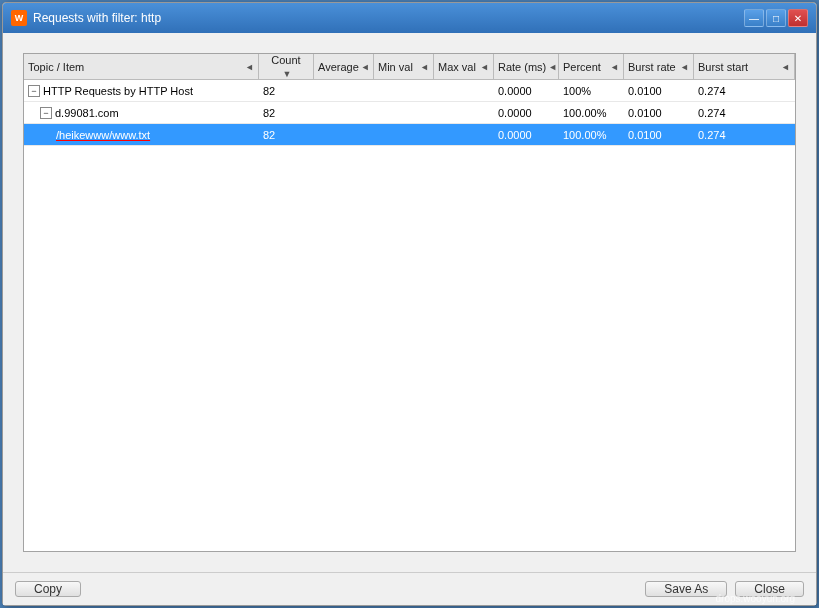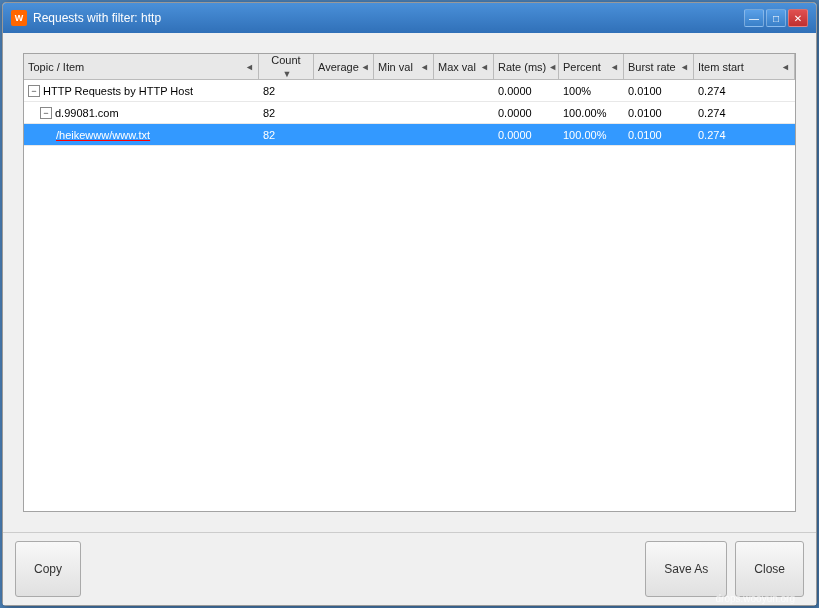--- a/index.html
+++ b/index.html
@@ -165,21 +165,21 @@
       display: flex;
       justify-content: space-between;
       align-items: center;
       border-top: 1px solid #ccc;
     }
     .footer-right {
       display: flex;
       gap: 8px;
     }
     .btn {
-      padding: 20px 18px;
+      padding: 0 18px;
       border: 1px solid #aaa;
       background: linear-gradient(to bottom, #f8f8f8, #e0e0e0);
       border-radius: 3px;
       cursor: pointer;
       font-size: 12px;
       color: #333;
       min-width: 60px;
     }
     .watermark {
       position: fixed;
@@ -233,21 +233,21 @@
       </div>
       <div class="col-header" style="width:65px; min-width:65px;">
         <span>Percent</span>
         <span class="col-sort-indicator">◄</span>
       </div>
       <div class="col-header" style="width:70px; min-width:70px;">
         <span>Burst rate</span>
         <span class="col-sort-indicator">◄</span>
       </div>
       <div class="col-header" style="flex:1; min-width:80px;">
-        <span>Item start</span>
+        <span>Burst start</span>
         <span class="col-sort-indicator">◄</span>
       </div>
     </div>
     <div class="table-body">
 
       <div class="table-row">
         <div class="table-cell" style="width:235px; min-width:235px;">
           <span class="expand-icon">−</span>
           <span>HTTP Requests by HTTP Host</span>
         </div>

